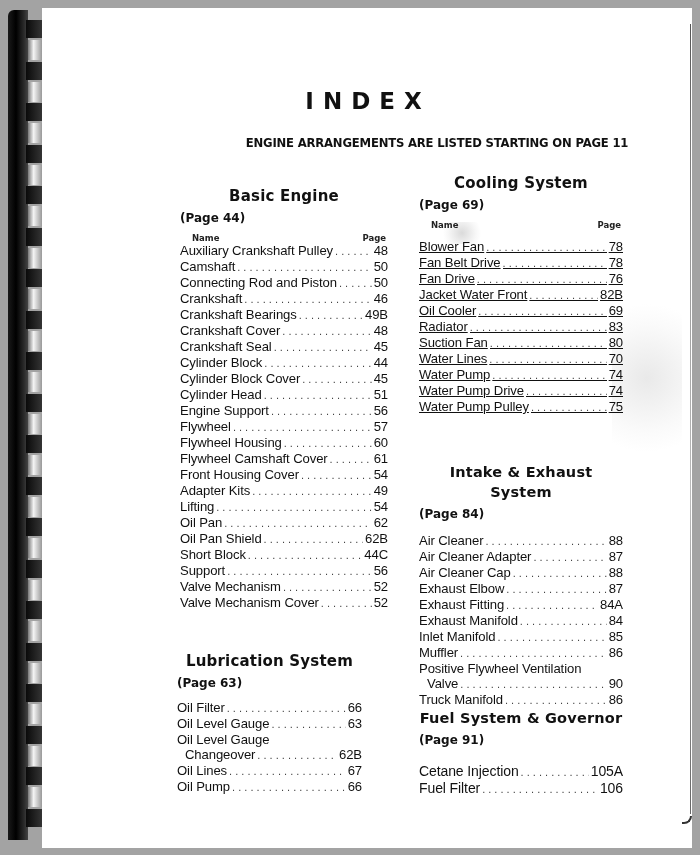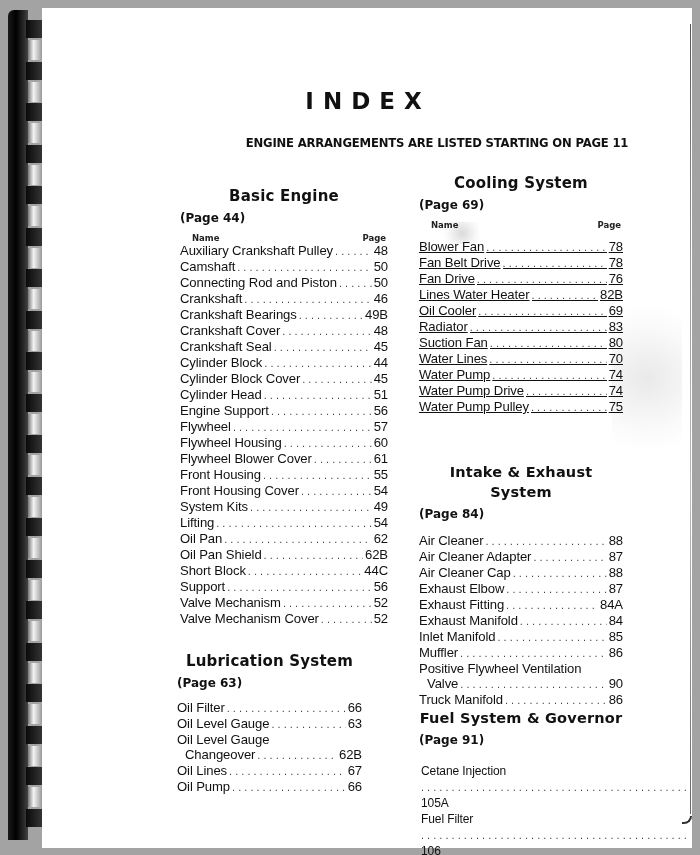--- a/index.html
+++ b/index.html
@@ -74,21 +74,21 @@
       letter-spacing: -0.1px;
     }
     .entry .name { flex: 0 0 auto; }
     .entry .dots {
       flex: 1 1 auto; overflow: hidden; margin: 0 2px; color: #444;
       letter-spacing: 2.2px; font-size: 11px;
     }
     .entry .dots::before { content: ". . . . . . . . . . . . . . . . . . . . . . . . . . . . . . . . . . . . . . . . . . . ."; letter-spacing: 0; }
     .entry .pg { flex: 0 0 auto; text-align: center; }
     .entry.cont .name { padding-left: 8px; }
-    .entry.small { font-size: 12px; line-height: 16px; flex-direction: column; }
+    .entry.small { font-size: 14px; line-height: 16px; }
 
     .noise {
       position: absolute; background: radial-gradient(circle, rgba(150,150,150,0.35) 0%, rgba(200,200,200,0.15) 50%, transparent 70%);
     }
   </style>
 </head>
 <body>
 
 <div class="binding">
   <div class="spine"></div>
@@ -270,36 +270,31 @@
           <span class="name">Flywheel</span>
           <span class="dots"></span>
           <span class="pg">57</span>
         </div>
         <div class="entry">
           <span class="name">Flywheel Housing</span>
           <span class="dots"></span>
           <span class="pg">60</span>
         </div>
         <div class="entry">
-          <span class="name">Flywheel Blower Cover</span>
+          <span class="name">Flywheel Camshaft Cover</span>
           <span class="dots"></span>
           <span class="pg">61</span>
         </div>
         <div class="entry">
-          <span class="name">Front Housing</span>
-          <span class="dots"></span>
-          <span class="pg">55</span>
-        </div>
-        <div class="entry">
           <span class="name">Front Housing Cover</span>
           <span class="dots"></span>
           <span class="pg">54</span>
         </div>
         <div class="entry">
-          <span class="name">System Kits</span>
+          <span class="name">Adapter Kits</span>
           <span class="dots"></span>
           <span class="pg">49</span>
         </div>
         <div class="entry">
           <span class="name">Lifting</span>
           <span class="dots"></span>
           <span class="pg">54</span>
         </div>
         <div class="entry">
           <span class="name">Oil Pan</span>
@@ -386,21 +381,21 @@
           <span class="name">Fan Belt Drive</span>
           <span class="dots"></span>
           <span class="pg">78</span>
         </div>
         <div class="entry">
           <span class="name">Fan Drive</span>
           <span class="dots"></span>
           <span class="pg">76</span>
         </div>
         <div class="entry">
-          <span class="name">Lines Water Heater</span>
+          <span class="name">Jacket Water Front</span>
           <span class="dots"></span>
           <span class="pg">82B</span>
         </div>
         <div class="entry">
           <span class="name">Oil Cooler</span>
           <span class="dots"></span>
           <span class="pg">69</span>
         </div>
         <div class="entry">
           <span class="name">Radiator</span>

